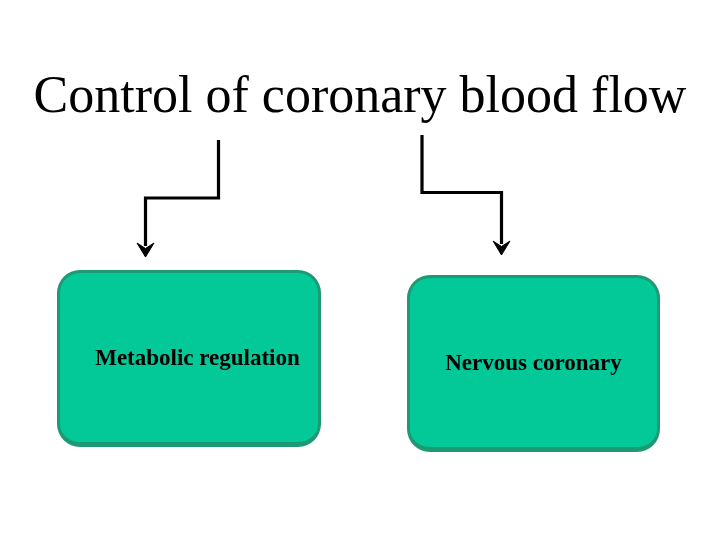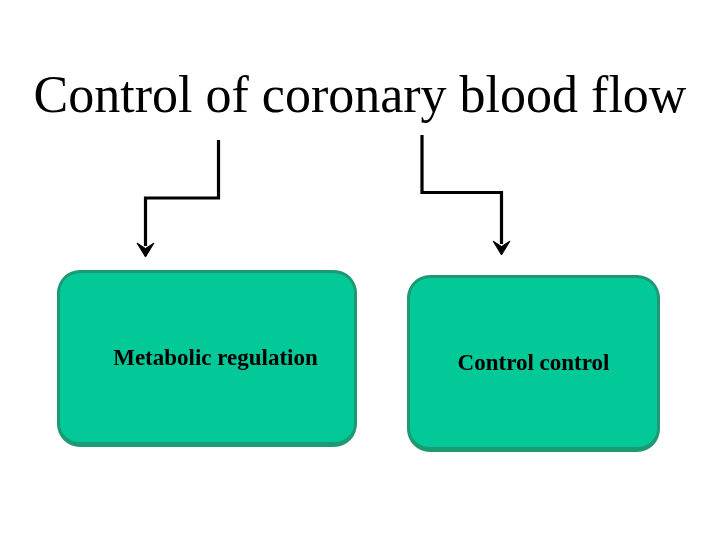--- a/index.html
+++ b/index.html
@@ -54,21 +54,21 @@
     border: 3px solid var(--box-border, #1d9974);
     border-bottom-width: 5px;
     border-radius: 23px;
     display: flex;
     align-items: center;
     justify-content: center;
   }
   .box-left {
     left: 57px;
     top: 270px;
-    width: 300px;
+    width: 264px;
     height: 177px;
     padding-left: 17px;
   }
   .box-right {
     left: 407px;
     top: 275px;
     width: 253px;
     height: 177px;
   }
   .box-label {
@@ -95,16 +95,16 @@
       <polyline points="422,135 422,192.5 501.5,192.5 501.5,244"></polyline>
       <path d="M501.5,255 L493,241 L501.5,246.5 L510,241 Z"></path>
     </g>
   </svg>
 
   <div class="box box-left">
     <span class="box-label">Metabolic regulation</span>
   </div>
 
   <div class="box box-right">
-    <span class="box-label">Control control</span>
+    <span class="box-label">Nervous coronary</span>
   </div>
 
 </div>
 
 </body></html>

